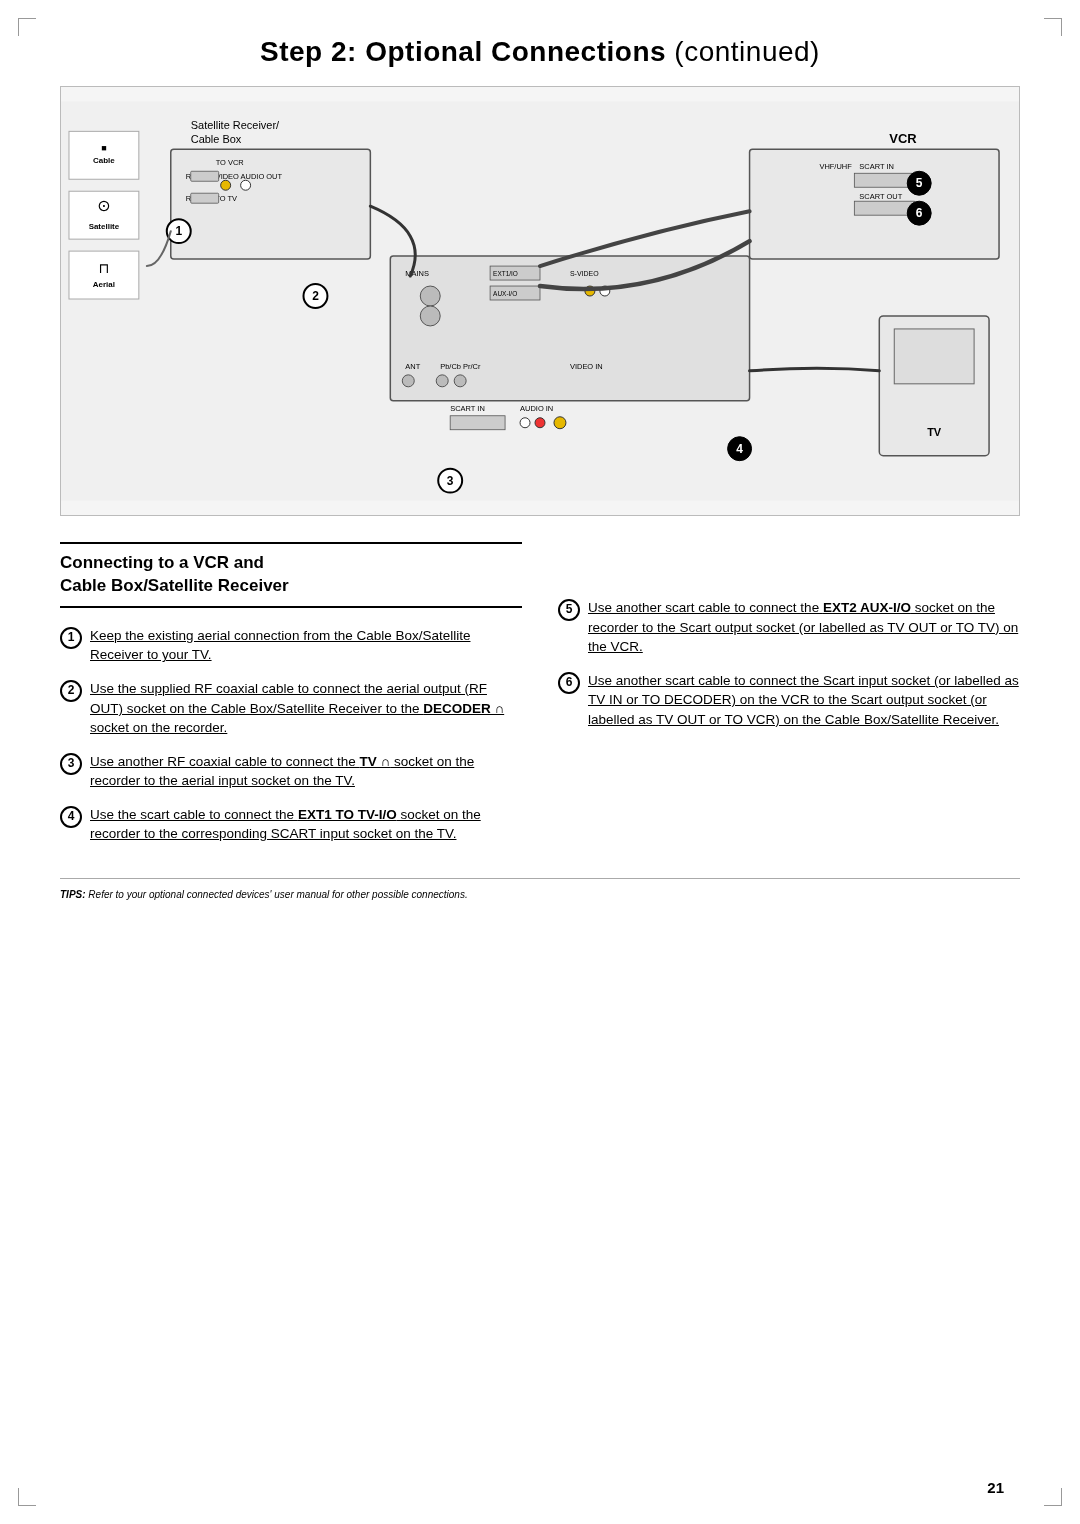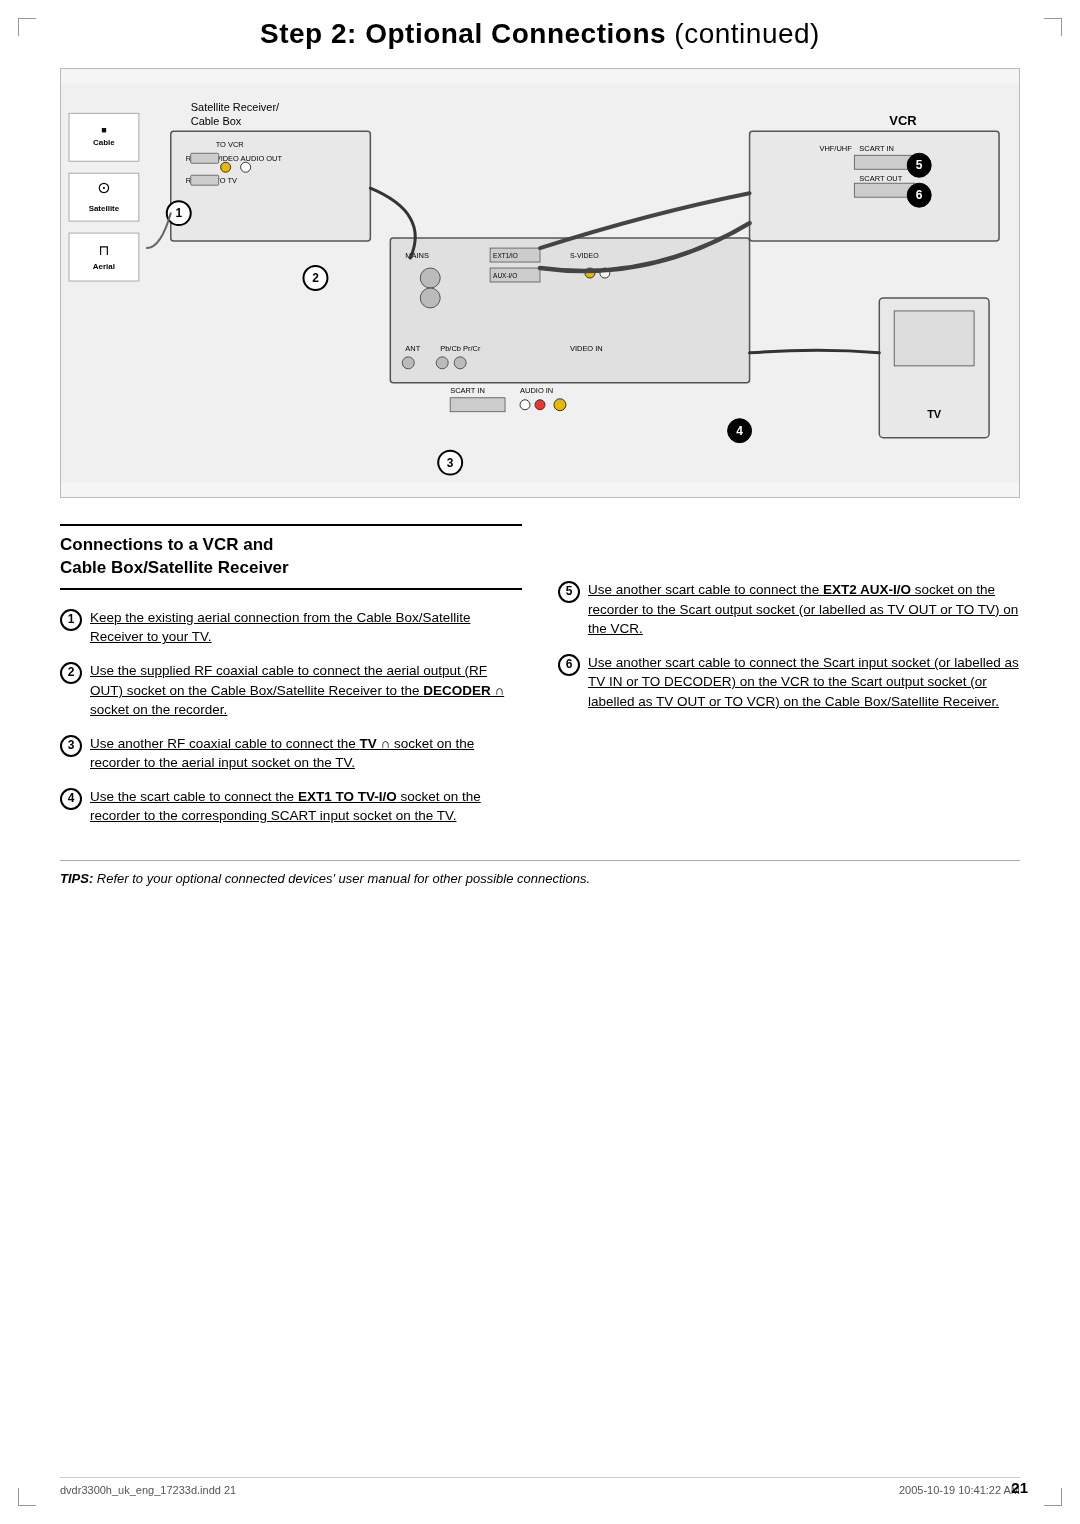--- a/index.html
+++ b/index.html
@@ -10,21 +10,21 @@
       font-family: Arial, Helvetica, sans-serif;
       font-size: 14px;
       color: #000;
       position: relative;
       overflow: hidden;
     }
 
     .page {
       width: 1080px;
       height: 1524px;
-      padding: 18px 60px;
+      padding: 36px 60px;
       position: relative;
     }
 
     
     .corner-mark {
       position: absolute;
       width: 18px;
       height: 18px;
       border-color: #999;
       border-style: solid;
@@ -127,21 +127,21 @@
     .instruction-list li p {
       flex: 1;
       text-decoration: underline;
     }
 
     
     .tips-area {
       border-top: 1px solid #aaa;
       padding-top: 10px;
       margin-top: 10px;
-      font-size: 13px;
+      font-size: 10px;
       font-style: italic;
     }
     .tips-area .tips-label {
       font-weight: bold;
       font-style: italic;
     }
 
     
     .footer {
       position: absolute;
@@ -155,21 +155,21 @@
       color: #555;
       border-top: 1px solid #ccc;
       padding-top: 6px;
     }
     .page-number {
       font-size: 15px;
       font-weight: bold;
       color: #000;
       position: absolute;
       bottom: 28px;
-      right: 52px;
+      right: 76px;
     }
   </style>
 </head>
 <body>
 
 <div class="page">
 
   <div class="corner-mark corner-tl"></div>
   <div class="corner-mark corner-tr"></div>
   <div class="corner-mark corner-bl"></div>
@@ -283,21 +283,21 @@
       <path d="M86,165 Q100,165 110,130" stroke="#666" stroke-width="2" fill="none" stroke-linecap="round"></path>
     </svg>
   </div>
 
   <div class="content-area">
 
     <div class="left-col">
 
       <div class="section-heading">
         <h2>
-          <span>Connections to a VCR and</span><br>
+          <span>Connecting to a VCR and</span><br>
           <span>Cable Box/Satellite Receiver</span>
         </h2>
       </div>
 
       <ul class="instruction-list">
 
         <li>
           <div class="list-num outline">1</div>
           <p>Keep the existing aerial connection from the Cable Box/Satellite Receiver to your TV.</p>
         </li>
@@ -333,19 +333,15 @@
         </li>
       </ul>
     </div>
   </div>
 
   <div class="tips-area">
     <span class="tips-label">TIPS:</span>
     <span>  Refer to your optional connected devices' user manual for other possible connections.</span>
   </div>
 
-  <div class="footer">
-    <span>dvdr3300h_uk_eng_17233d.indd  21</span>
-    <span>2005-10-19  10:41:22 AM</span>
-  </div>
 
   <div class="page-number">21</div>
 </div>
 
 </body></html>

